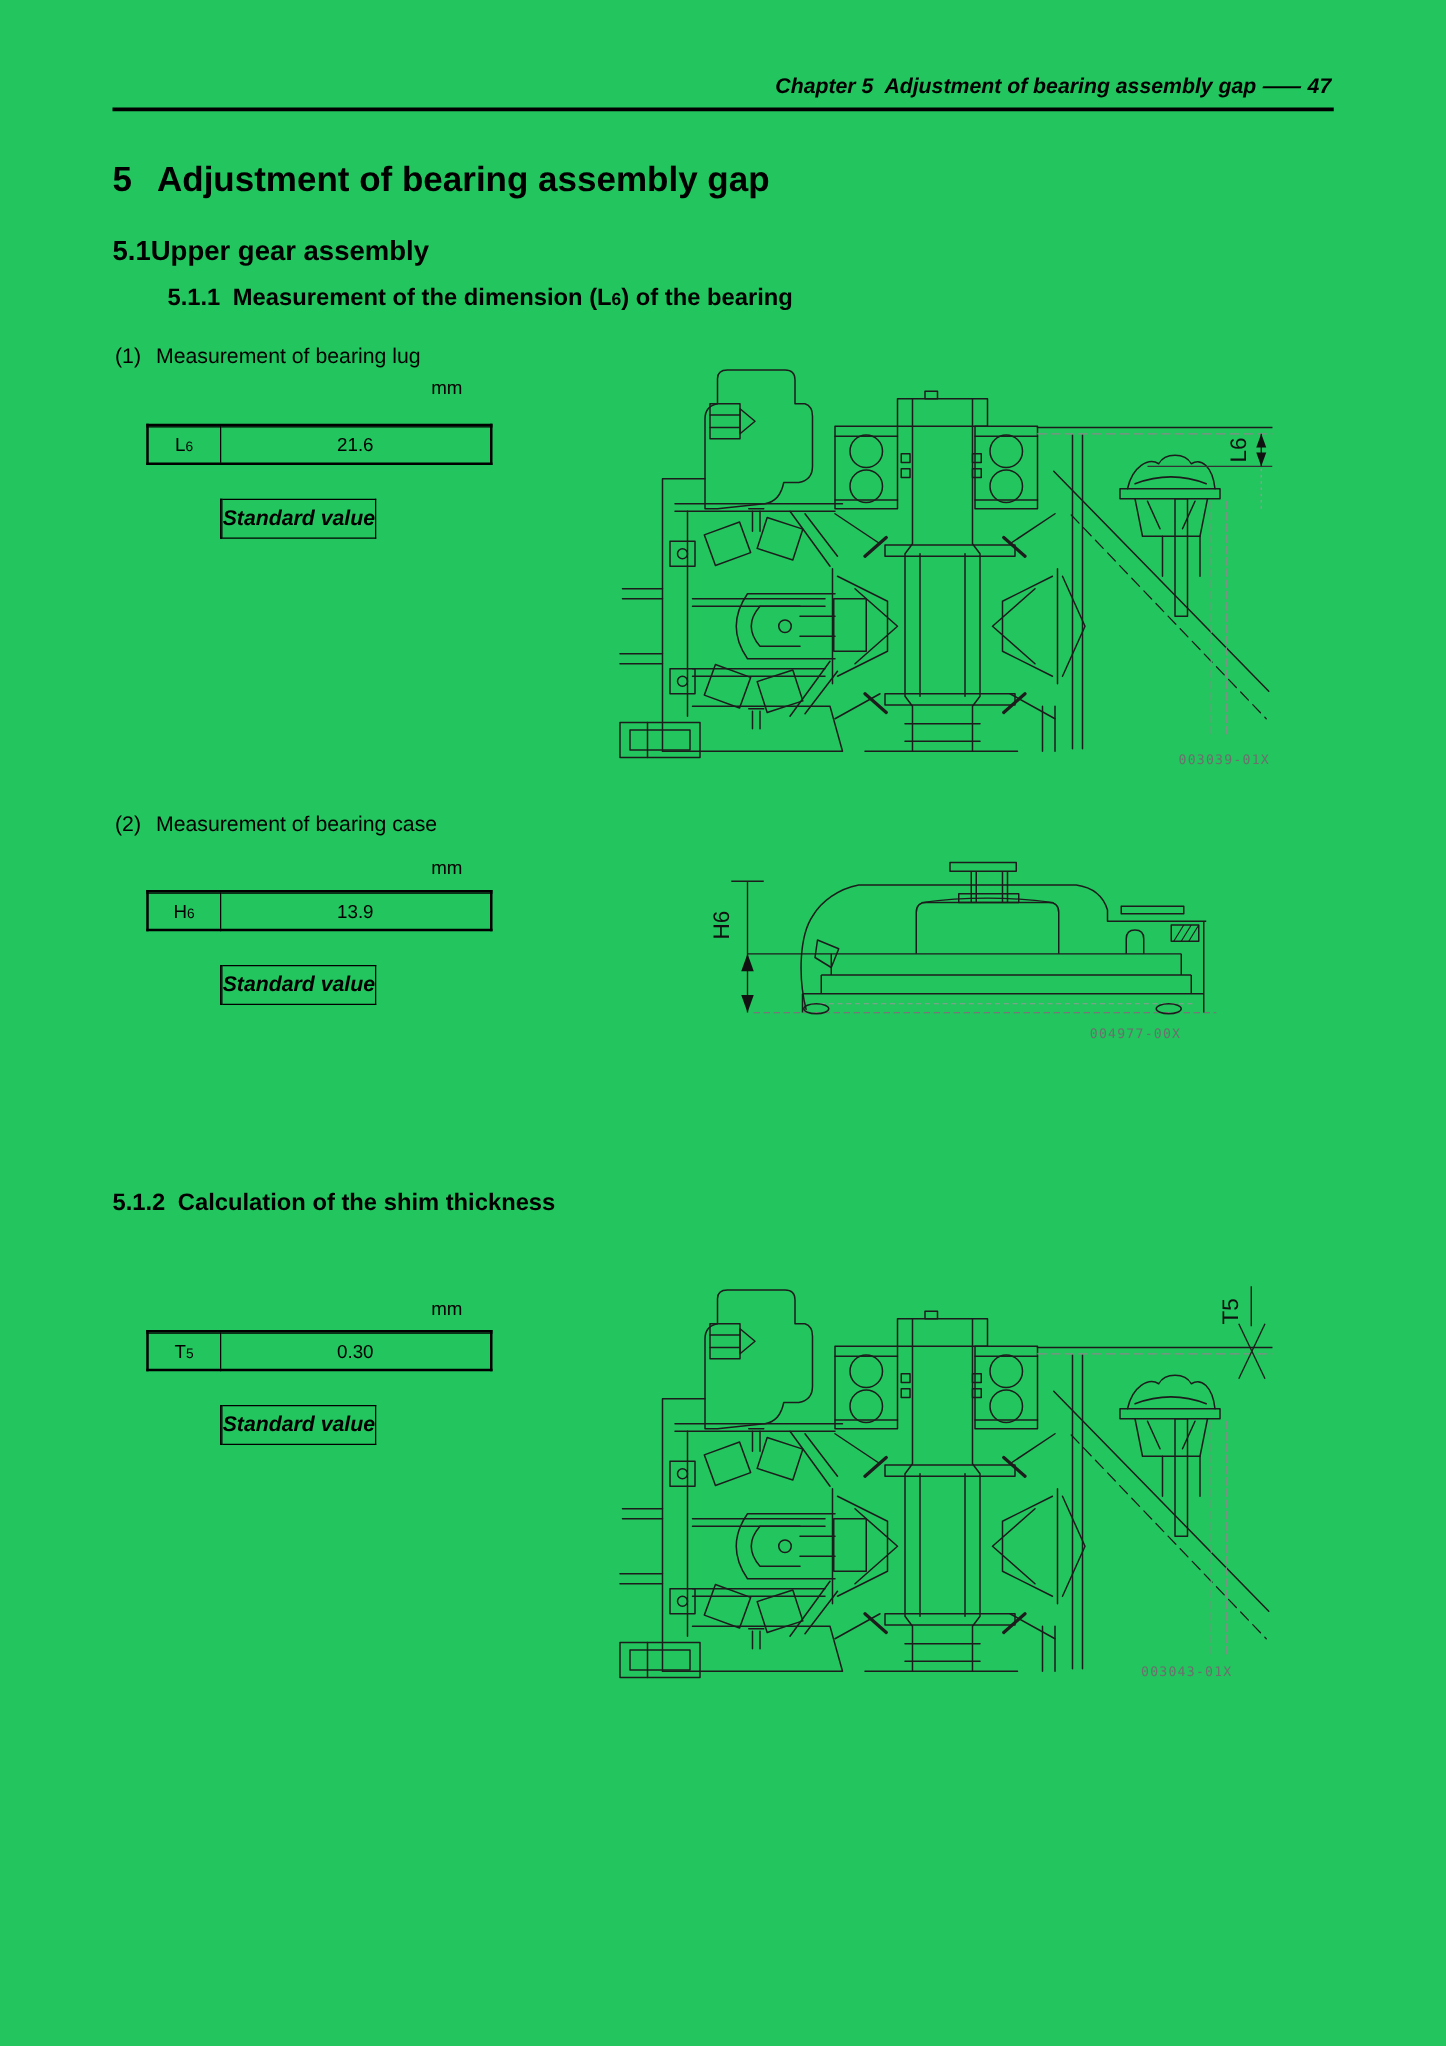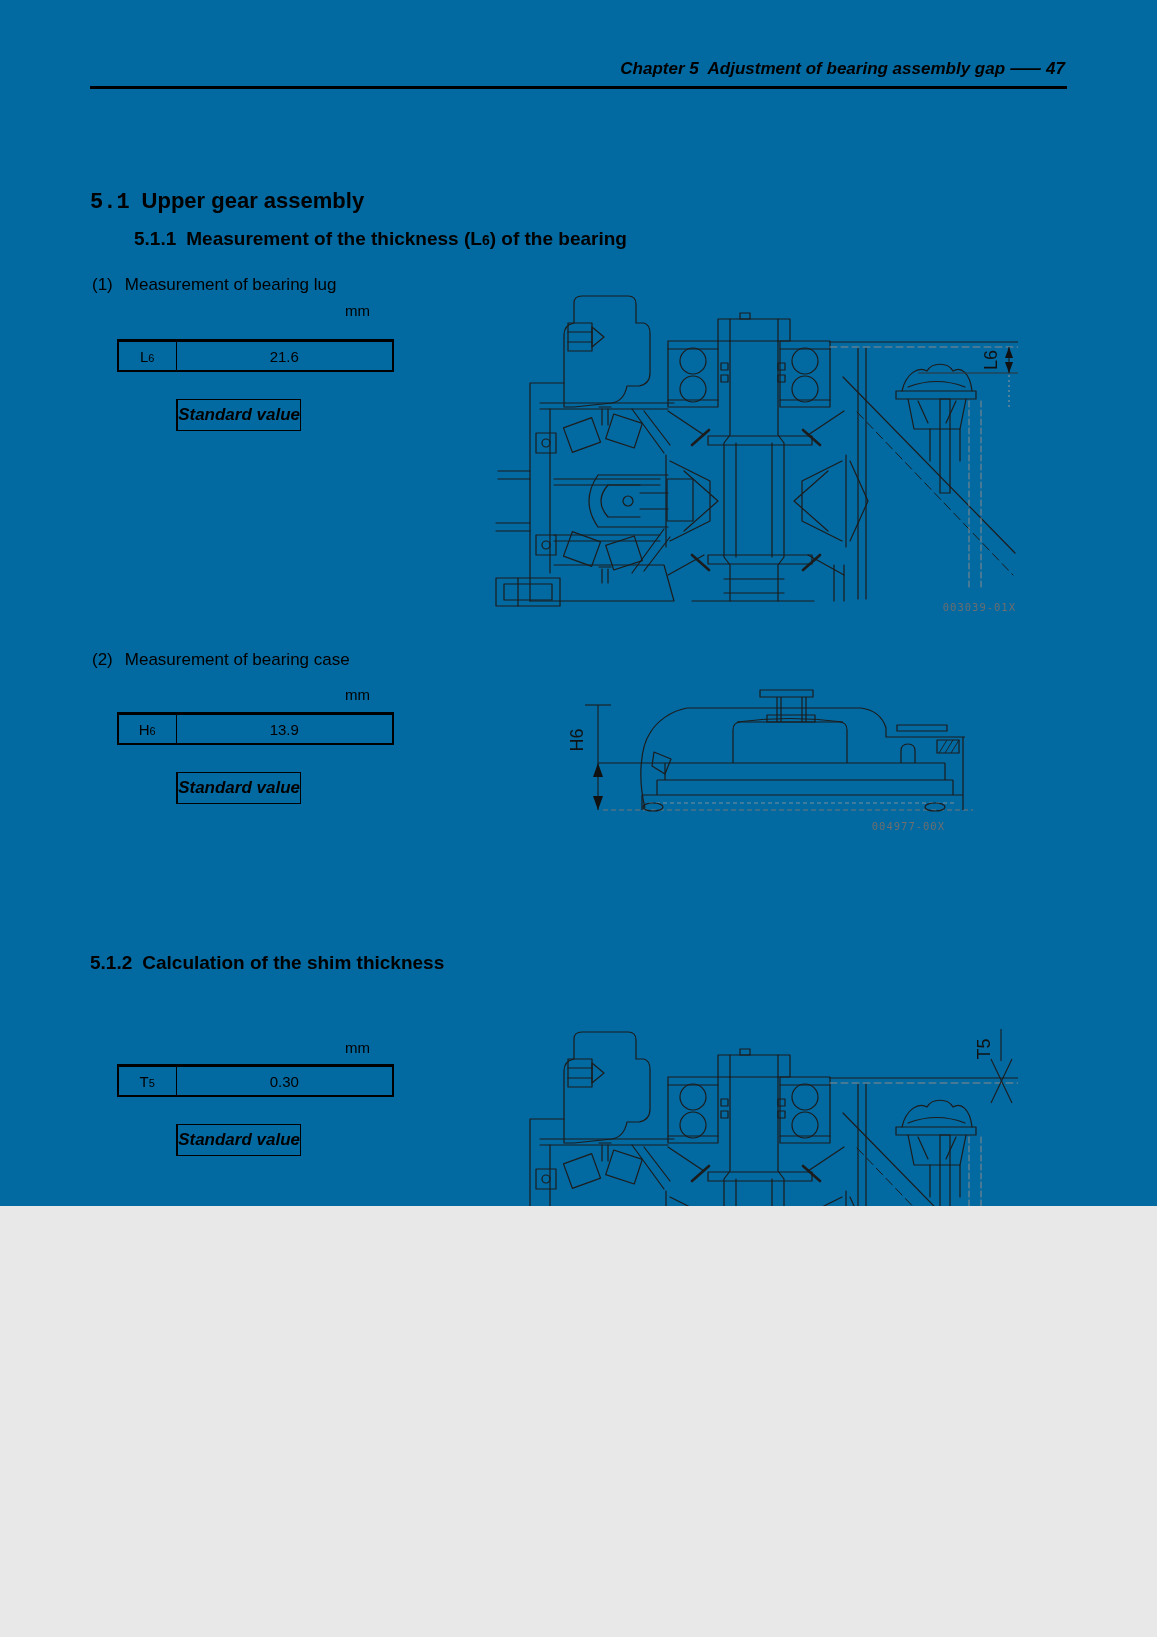--- a/index.html
+++ b/index.html
@@ -1,40 +1,40 @@
 <!DOCTYPE html>
 <html><head>
 <meta charset="utf-8">
 <style>
   html,body{margin:0;padding:0;background:#e8e8e8;}
   .page{
     position:relative;
-    width:1157px;height:1206px;
-    background:#0369a1;
+    width:1157px;height:1637px;
+    background:#22c55e;
     font-family:"Liberation Sans", sans-serif;
     color:#000;
     overflow:hidden;
   }
   .pre{white-space:pre;}
   
   .hdr{
     position:absolute; top:59px; right:92px;
     font-size:17px; font-weight:bold; font-style:italic;
     white-space:nowrap;
   }
   .hdr-dash{display:inline-block; transform:scaleX(1.8); margin:0 12px;}
   .hdr-rule{
     position:absolute; left:90px; top:86px; width:977px; height:3px;
     background:#000;
   }
   
   .h1{position:absolute; left:90px; top:128px; font-size:28px; font-weight:bold;}
   .h1 .num{margin-right:20px;}
   .h2{position:absolute; left:90px; top:188px; font-size:22px; font-weight:bold;}
-  .h2 .num{margin-right:12px;font-family:Liberation Mono, monospace;}
+  .h2 .num{}
   .h3{position:absolute; left:90px; top:228px; font-size:19px; font-weight:bold;}
   .h3 .num{margin-right:10px;margin-left:44px;}
   .h4{position:absolute; left:90px; top:952px; font-size:19px; font-weight:bold;}
   .h4 .num{margin-right:10px;}
   .subsm{font-size:14px;}
   
   .item-label{position:absolute; left:92px; font-size:17px;}
   .item-label .num{margin-right:12px;}
   
   .unit{
@@ -69,25 +69,28 @@
 </head>
 <body>
 
 <div class="page">
 
   <div class="hdr">
     <span class="pre">Chapter 5  Adjustment of bearing assembly gap</span><span class="hdr-dash">—</span><span>47</span>
   </div>
   <div class="hdr-rule"></div>
 
+  <div class="h1">
+    <span class="num">5</span><span>Adjustment of bearing assembly gap</span>
+  </div>
   <div class="h2">
     <span class="num">5.1</span><span>Upper gear assembly</span>
   </div>
   <div class="h3">
-    <span class="num">5.1.1</span><span>Measurement of the thickness (L</span><span class="subsm">6</span><span>) of the bearing</span>
+    <span class="num">5.1.1</span><span>Measurement of the dimension (L</span><span class="subsm">6</span><span>) of the bearing</span>
   </div>
   <div class="h4">
     <span class="num">5.1.2</span><span>Calculation of the shim thickness</span>
   </div>
 
   <div class="item-label" style="top:275px;">
     <span class="num">(1)</span><span>Measurement of bearing lug</span>
   </div>
   <div class="unit" style="top:302px;">mm</div>
   <table class="val-table" style="top:339px;">

